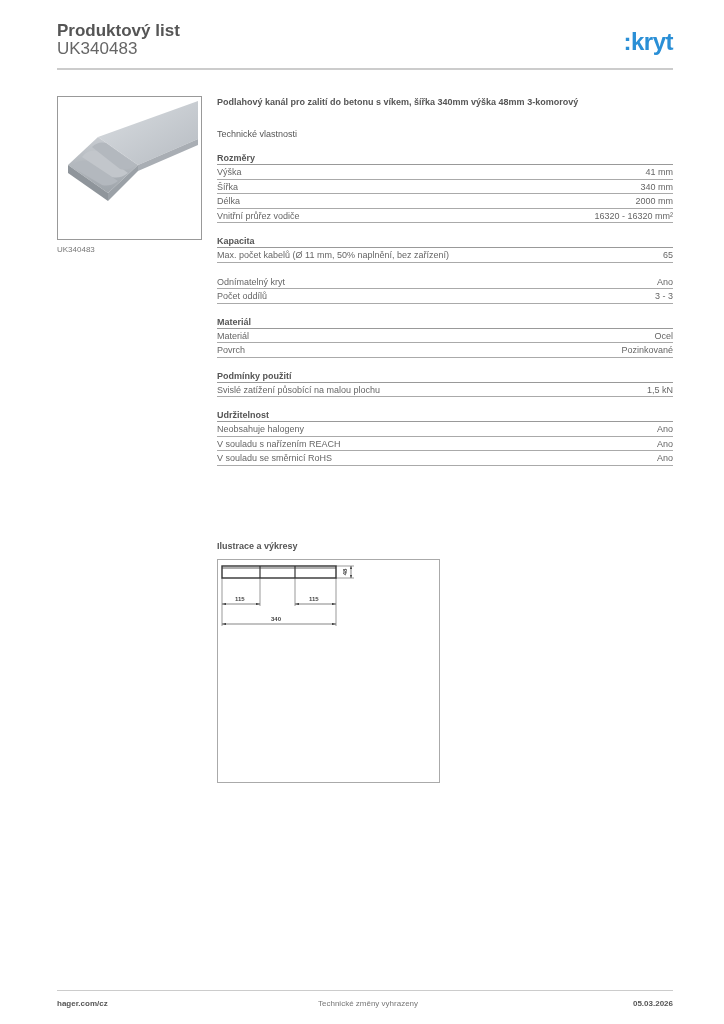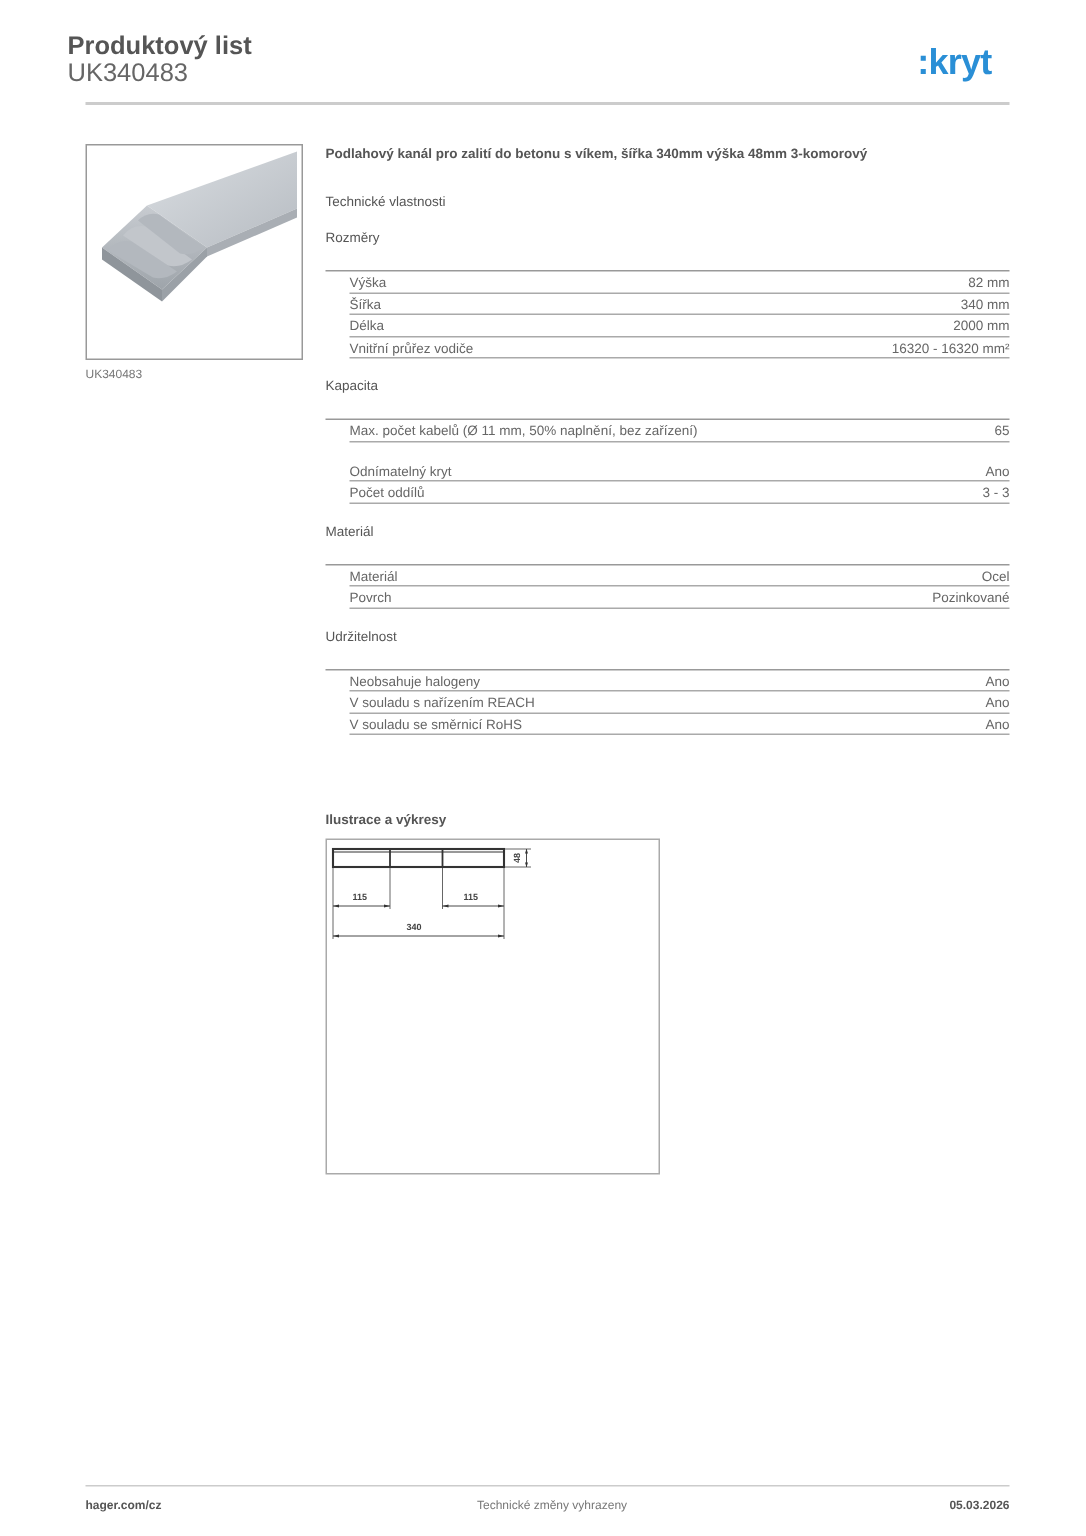--- a/index.html
+++ b/index.html
@@ -1,34 +1,34 @@
 <!DOCTYPE html>
 <html><head>
 <meta charset="utf-8">
 <style>
   * { box-sizing: border-box; margin: 0; padding: 0; }
   html, body { width: 724px; height: 1024px; background: #fff; overflow: hidden; }
   body { font-family: "Liberation Sans", sans-serif; color: #555; position: relative; }
 
-  .header { position: absolute; left: 45px; top: 22px; width: 616px; height: 48px; }
+  .header { position: absolute; left: 57px; top: 22px; width: 616px; height: 48px; }
   .doc-title { font-size: 17px; font-weight: bold; color: #555; line-height: 18px; }
   .doc-code { font-size: 17px; color: #666; line-height: 18px; }
   .logo { position: absolute; right: 0; top: 6px; font-size: 24px; font-weight: bold; color: #2a8fd6; letter-spacing: -0.5px; }
   .header-rule { position: absolute; left: 57px; top: 68px; width: 616px; height: 2px; background: #ccc; }
 
   .product-image { position: absolute; left: 57px; top: 96px; width: 145px; height: 144px; border: 1px solid #999; background: #fff; overflow: hidden; }
   .image-caption { position: absolute; left: 57px; top: 245px; font-size: 8px; color: #777; }
 
   .content { position: absolute; left: 217px; top: 96px; width: 456px; }
   .product-desc { font-size: 9px; font-weight: bold; color: #555; line-height: 12px; }
   .tech-title { font-size: 9px; font-weight: normal; color: #555; margin-top: 20px; line-height: 12px; }
 
   .section { margin-top: 12px; }
-  .section-title { font-size: 9px; font-weight: normal; color: #555; line-height: 12px; padding-bottom: 16px; border-bottom: 1.5px solid #999; }
-  .row { display: flex; justify-content: space-between; font-size: 9px; color: #666; line-height: 12.5px; padding-top: 1px; border-bottom: 1.5px solid #aaa; margin-left: 16px; }
+  .section-title { font-size: 9px; font-weight: bold; color: #555; line-height: 12px; padding-bottom: 0; border-bottom: 1.5px solid #999; }
+  .row { display: flex; justify-content: space-between; font-size: 9px; color: #666; line-height: 12.5px; padding-top: 1px; border-bottom: 1.5px solid #aaa; }
   .row .val { text-align: right; }
 
   .illus-title { position: absolute; left: 217px; top: 541px; font-size: 9px; font-weight: bold; color: #555; }
   .drawing-box { position: absolute; left: 217px; top: 559px; width: 223px; height: 224px; border: 1px solid #aaa; background: #fff; }
   .dim-label { position: absolute; font-size: 6px; font-weight: bold; color: #444; }
 
   .footer-rule { position: absolute; left: 57px; top: 990px; width: 616px; height: 1px; background: #ccc; }
   .footer-left { position: absolute; left: 57px; top: 999px; font-size: 8px; font-weight: bold; color: #555; }
   .footer-center { position: absolute; left: 318px; top: 999px; font-size: 8px; color: #777; }
   .footer-right { position: absolute; right: 51px; top: 999px; font-size: 8px; font-weight: bold; color: #555; }
@@ -68,21 +68,21 @@
 <div class="image-caption">UK340483</div>
 
 <div class="content">
   <div class="product-desc">Podlahový kanál pro zalití do betonu s víkem, šířka 340mm výška 48mm 3-komorový</div>
   <div class="tech-title">Technické vlastnosti</div>
 
   <div class="section">
     <div class="section-title">Rozměry</div>
     <div class="row">
         <span>Výška</span>
-        <span class="val">82 mm</span>
+        <span class="val">41 mm</span>
       </div>
     <div class="row">
         <span>Šířka</span>
         <span class="val">340 mm</span>
       </div>
     <div class="row">
         <span>Délka</span>
         <span class="val">2000 mm</span>
       </div>
     <div class="row">
@@ -116,20 +116,27 @@
     <div class="row">
         <span>Materiál</span>
         <span class="val">Ocel</span>
       </div>
     <div class="row">
         <span>Povrch</span>
         <span class="val">Pozinkované</span>
       </div>
   </div>
 
+  <div class="section">
+    <div class="section-title">Podmínky použití</div>
+    <div class="row">
+        <span>Svislé zatížení působící na malou plochu</span>
+        <span class="val">1,5 kN</span>
+      </div>
+  </div>
 
   <div class="section">
     <div class="section-title">Udržitelnost</div>
     <div class="row">
         <span>Neobsahuje halogeny</span>
         <span class="val">Ano</span>
       </div>
     <div class="row">
         <span>V souladu s nařízením REACH</span>
         <span class="val">Ano</span>

